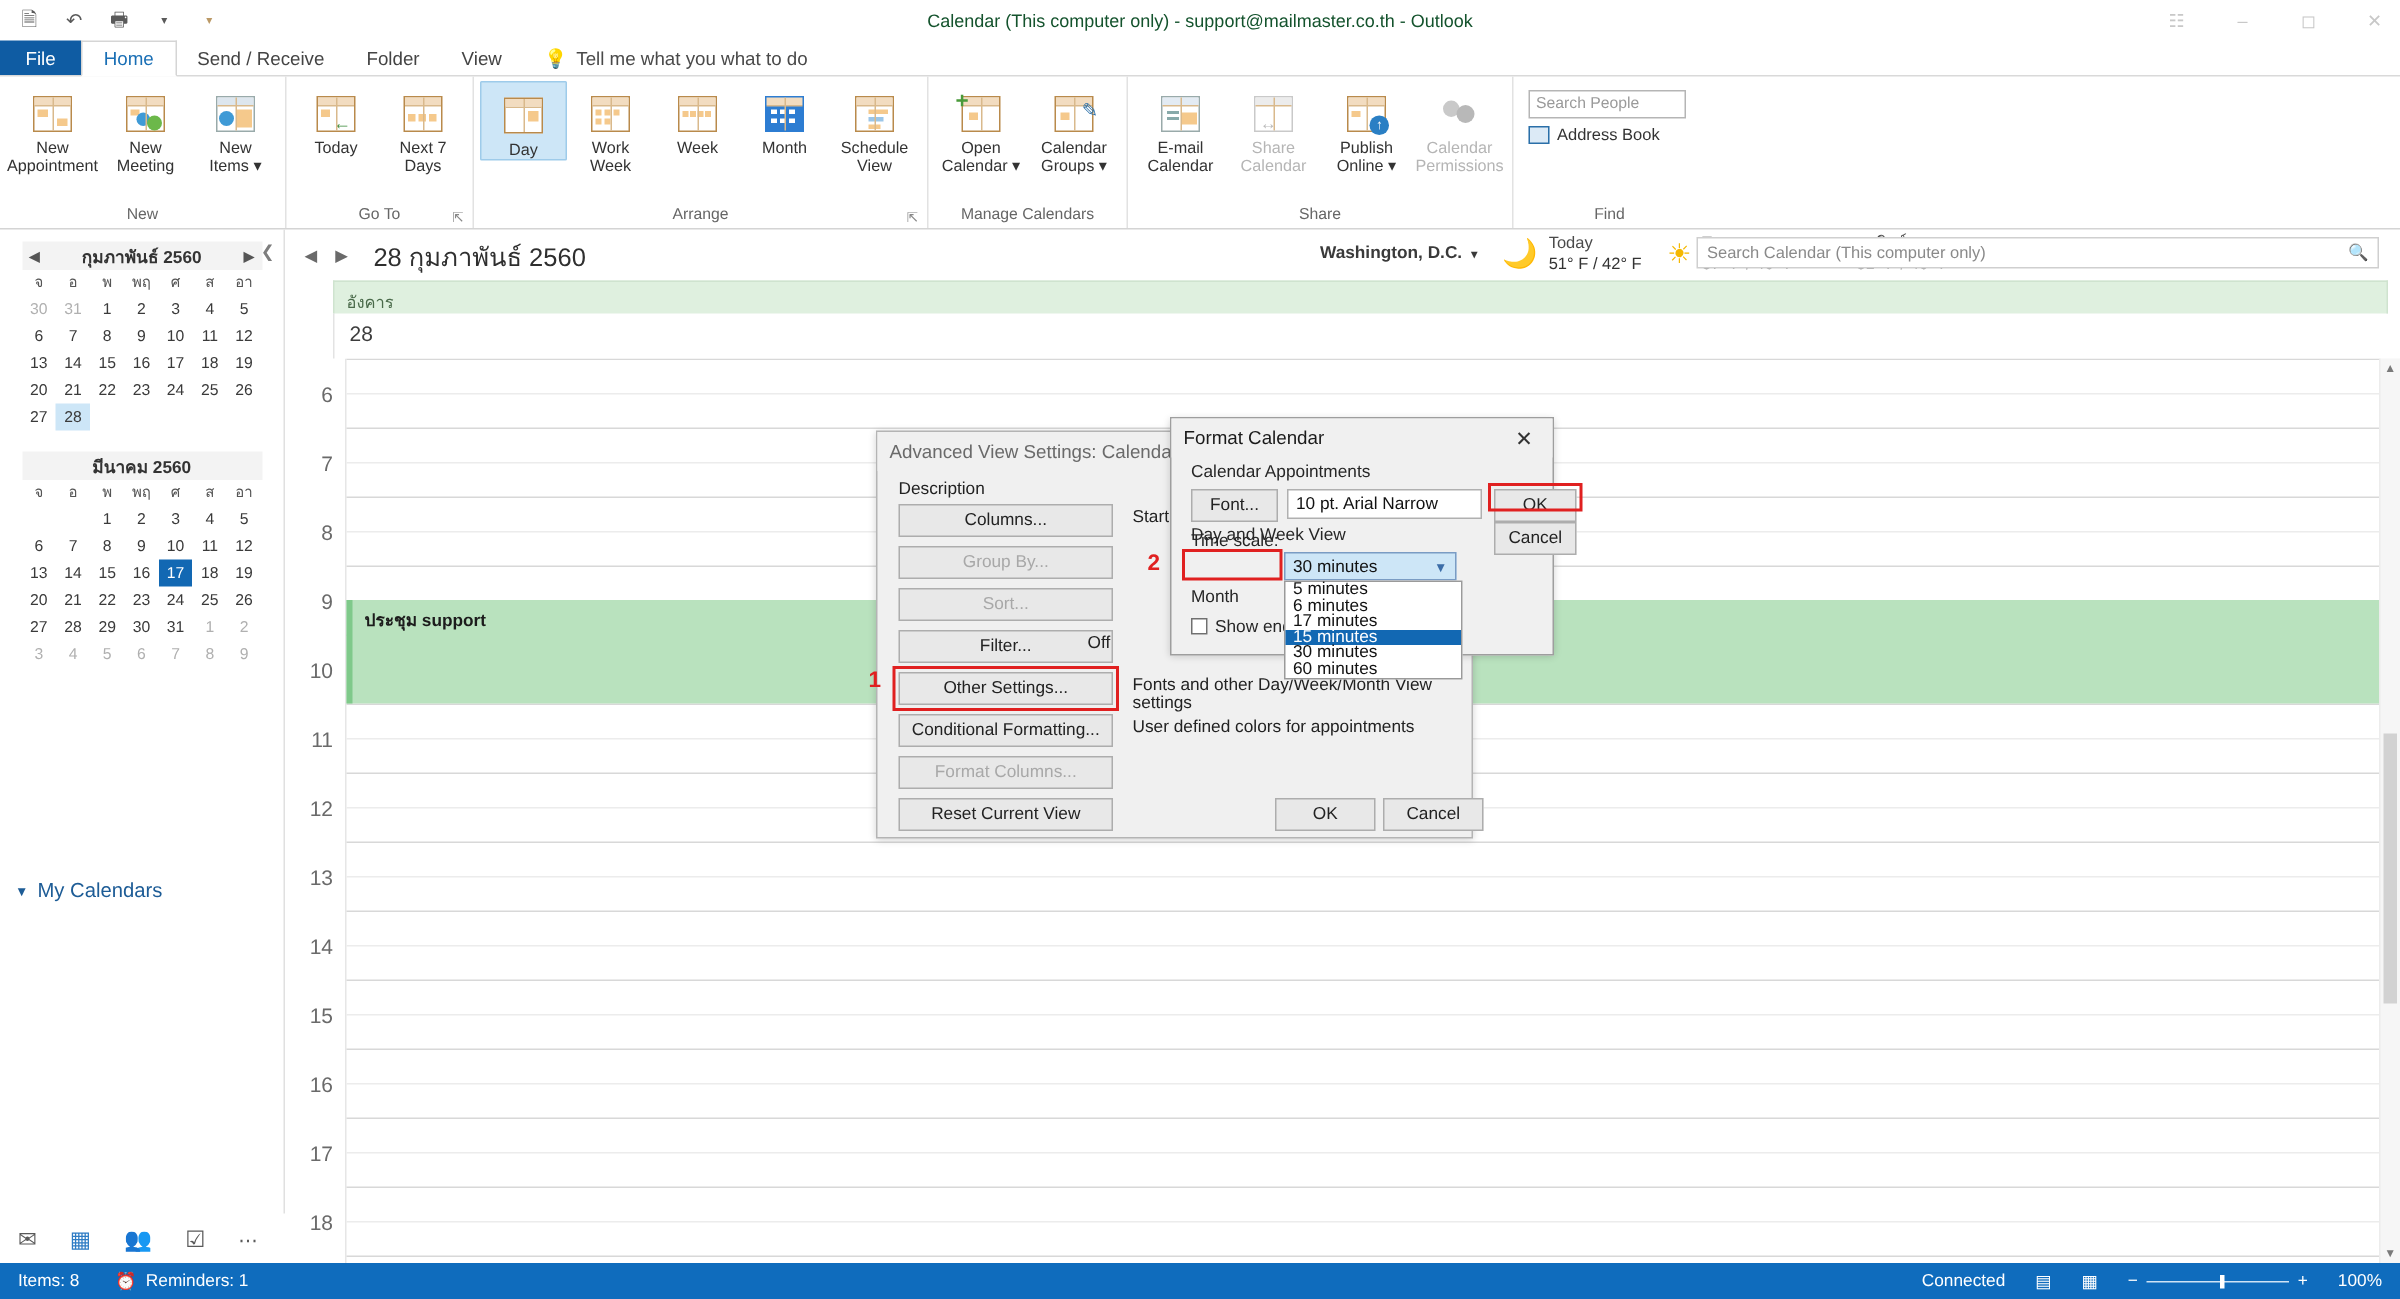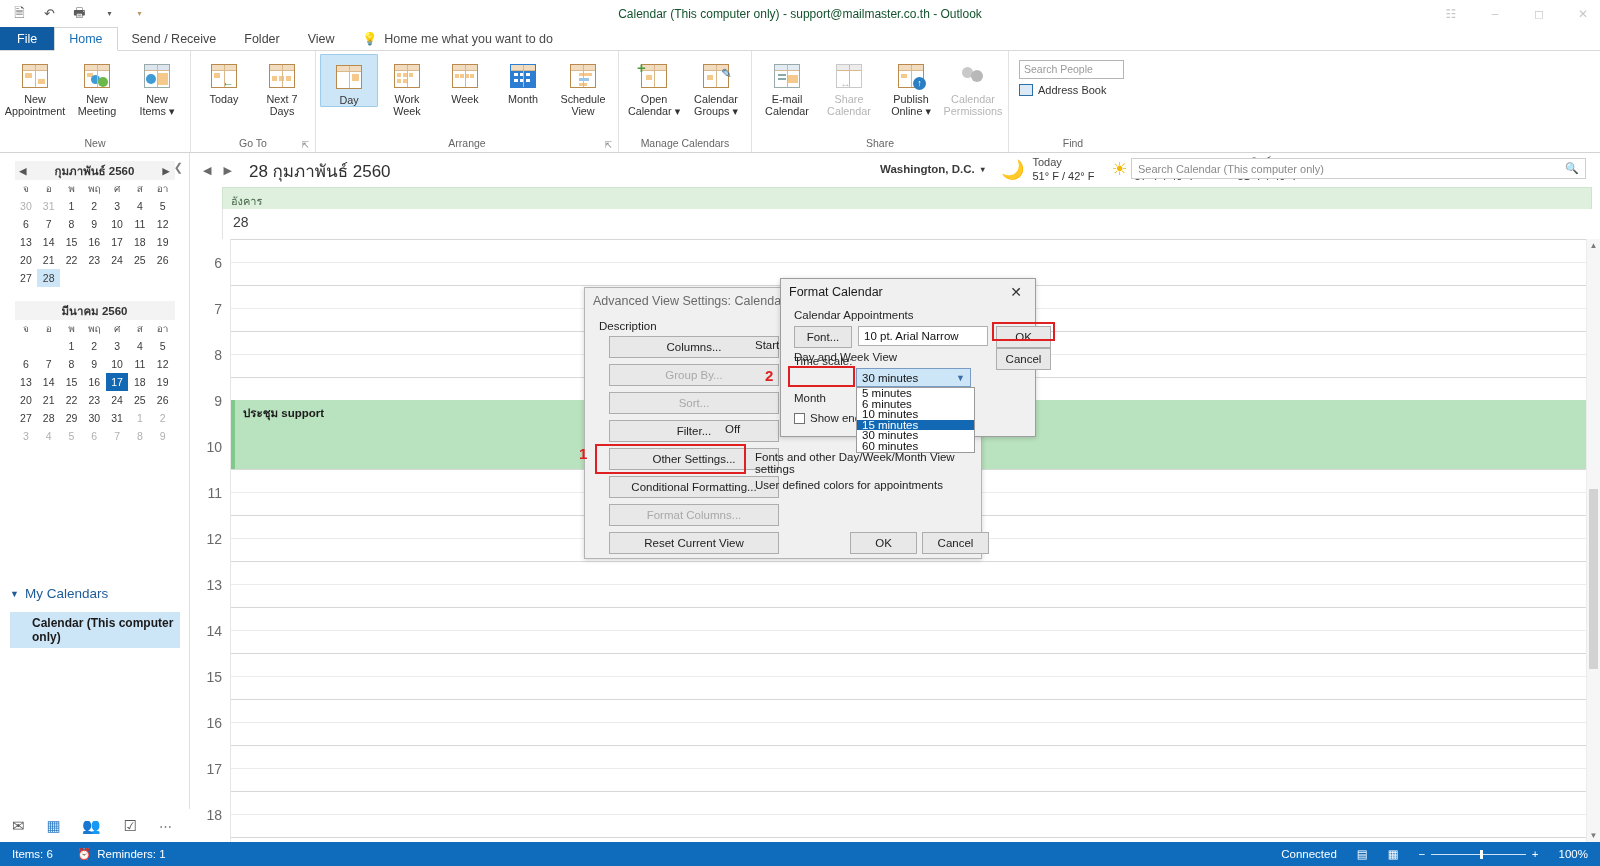--- a/index.html
+++ b/index.html
@@ -160,21 +160,21 @@
   .dlg-title { height:26px; display:flex; align-items:center; padding:0 8px;
                color:#6a6a6a; font-size:12.5px; background:#f0f0f0; }
   .dlg-title.active { color:#1a1a1a; }
   .dlg-close { margin-left:auto; font-size:14px; color:#333; width:22px; text-align:center;}
 
   #avs { left:584px; top:287px; width:398px; height:272px; background:#f0f0f0; }
   .avs-desc { position:absolute; left:14px; top:32px; font-size:11.5px; color:#222; }
   .btn { background:#e8e8e8; border:1px solid #adadad; height:22px; font-size:11.5px;
          color:#222; display:flex; align-items:center; justify-content:center; }
   .btn.dis { color:#a8a8a8; }
-  .avs-btn { position:absolute; left:24px; width:170px; }
+  .avs-btn { position:absolute; left:14px; width:143px; }
   .avs-lbl { position:absolute; font-size:11.5px; color:#222; }
   .redbox { position:absolute; border:2px solid #e02020; }
   .rednum { position:absolute; color:#e02020; font-weight:700; font-size:15px; }
 
   #fmt { left:780px; top:278px; width:256px; height:159px; background:#f0f0f0;
          border:1px solid #9e9e9e; z-index:25; }
   .grp { position:absolute; }
   .fld { border:1px solid #b0b0b0; background:#fff; height:20px; font-size:11.5px;
          padding:2px 5px; color:#111; display:flex; align-items:center; }
   .combo { border:1px solid #7a9cc4; background:#cde6f7; height:19px; font-size:11.5px;
@@ -229,21 +229,21 @@
 </div>
 
 <div class="tabstrip">
   <div class="tab file">File</div>
   <div class="tab active">Home</div>
   <div class="tab">Send / Receive</div>
   <div class="tab">Folder</div>
   <div class="tab">View</div>
   <div class="tab tellme">
     <span class="bulb">💡</span>
-    <span>Home me what you want to do</span>
+    <span>Tell me what you what to do</span>
   </div>
 </div>
 
 <div class="ribbon">
 
   <div class="rgroup">
     <div class="rgroup-items">
       <div class="rbtn wide">
         <div class="ricon">
           <div class="gi">
@@ -608,21 +608,20 @@
         <div class="oth">8</div>
         <div class="oth">9</div>
       </div>
     </div>
 
     <div class="mycal">
       <div class="mycal-hd">
         <span style="font-size:9px;">▼</span>
         <span>My Calendars</span>
       </div>
-      <div class="mycal-item">Calendar (This computer only)</div>
     </div>
 
     <div class="navbar-bottom">
       <span>✉</span>
       <span class="on">▦</span>
       <span>👥</span>
       <span>☑</span>
       <span style="font-size:13px;">⋯</span>
     </div>
   </div>
@@ -776,39 +775,39 @@
   <div class="rednum" style="left:-16px; top:88px;">2</div>
 
   <div class="combo" style="position:absolute; left:75px; top:89px; width:115px;">
     <span>30 minutes</span>
     <span class="cv">▼</span>
   </div>
 
   <div class="ddlist" style="left:75px; top:108px; width:119px;">
     <div class="ddopt">5 minutes</div>
     <div class="ddopt">6 minutes</div>
-    <div class="ddopt">10 minutes</div>
+    <div class="ddopt">17 minutes</div>
     <div class="ddopt sel">15 minutes</div>
     <div class="ddopt">30 minutes</div>
     <div class="ddopt">60 minutes</div>
   </div>
 
   <div class="grp" style="left:13px; top:113px;">Month</div>
   <div class="grp" style="left:13px; top:133px;">
     <span class="chk"></span><span>Show end</span>
   </div>
 
   <div class="btn" style="position:absolute; left:215px; top:47px; width:55px;">OK</div>
   <div class="redbox" style="left:211px; top:43px; width:63px; height:19px;"></div>
   <div class="btn" style="position:absolute; left:215px; top:69px; width:55px;">Cancel</div>
 </div>
 
 <div class="status">
   <div class="l">
-    <span>Items: 6</span>
+    <span>Items: 8</span>
     <span style="display:flex;gap:6px;align-items:center;">
       <span>⏰</span>
       <span>Reminders: 1</span>
     </span>
   </div>
   <div class="r">
     <span>Connected</span>
     <span>▤</span>
     <span>▦</span>
     <span class="zslider">

